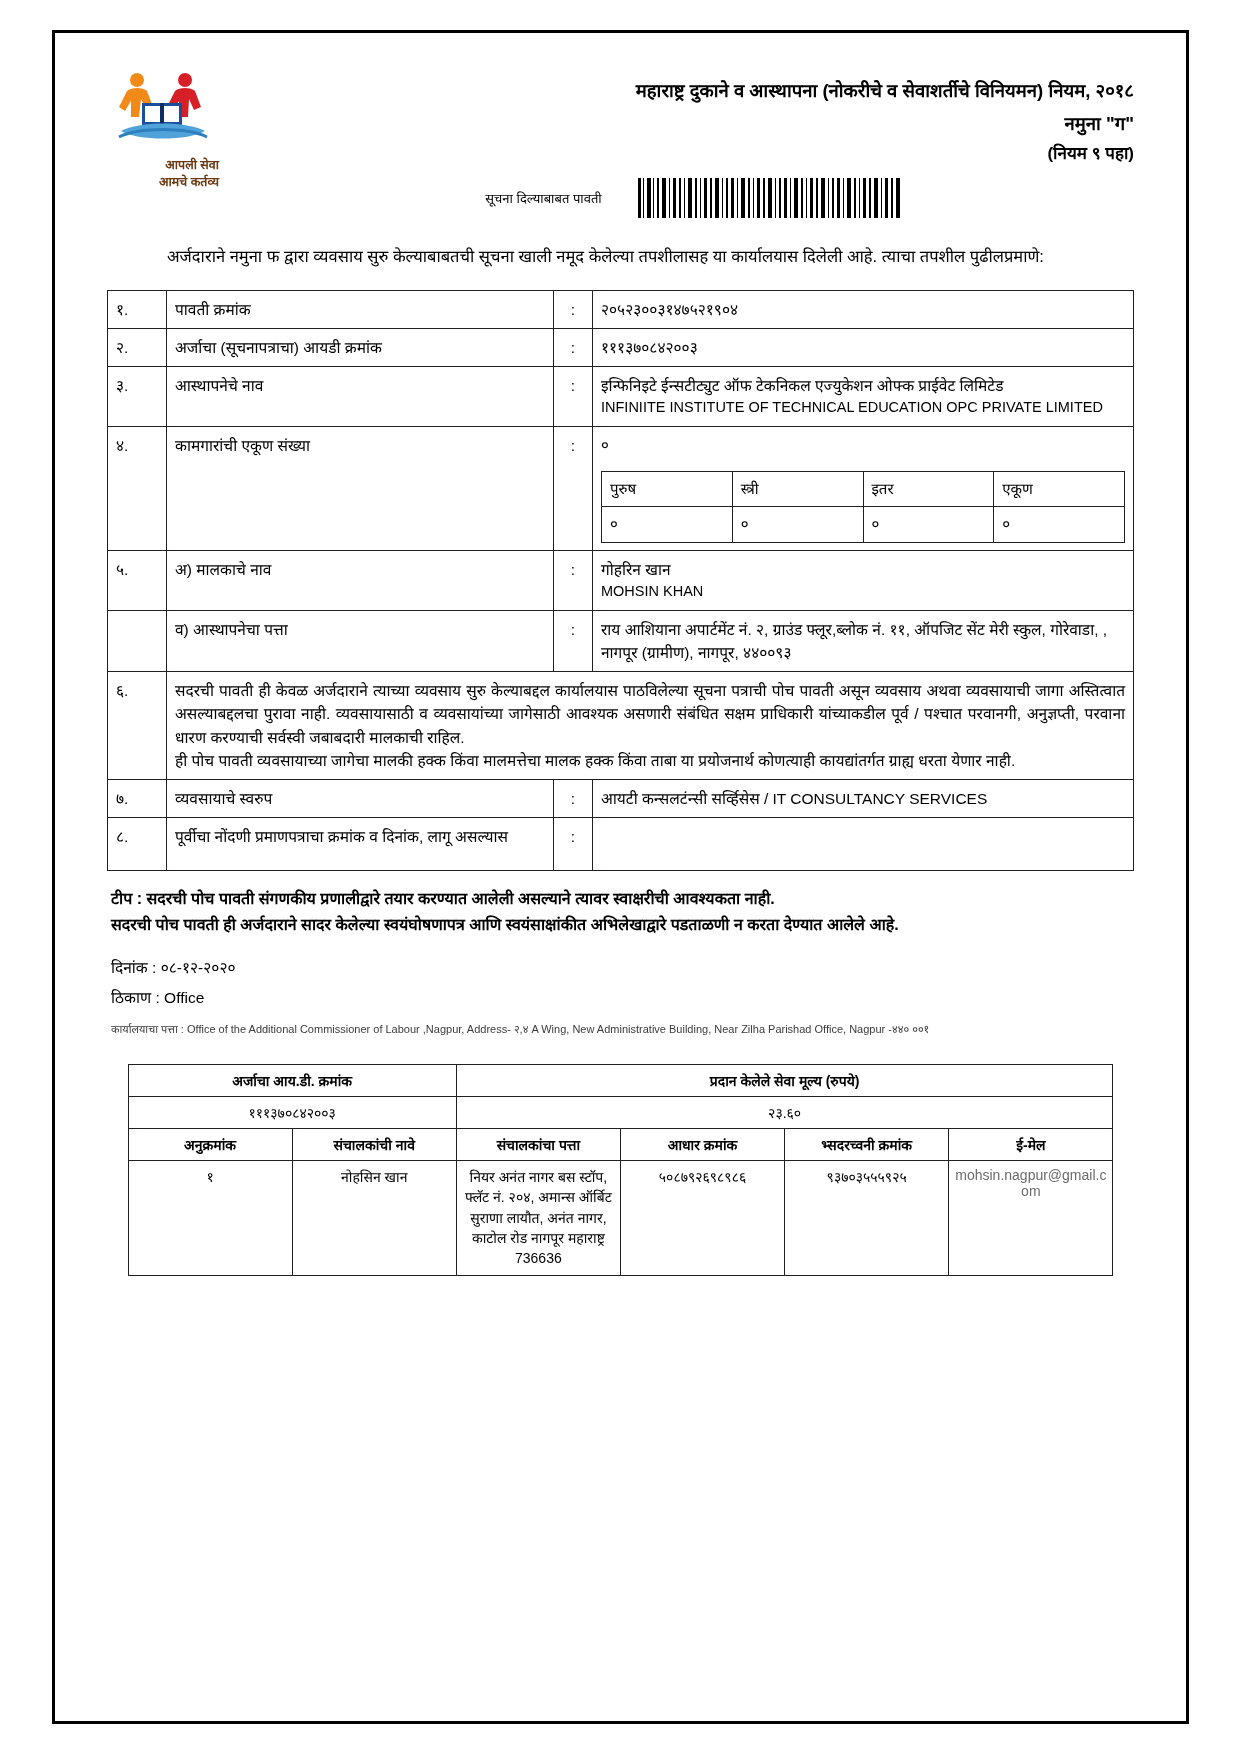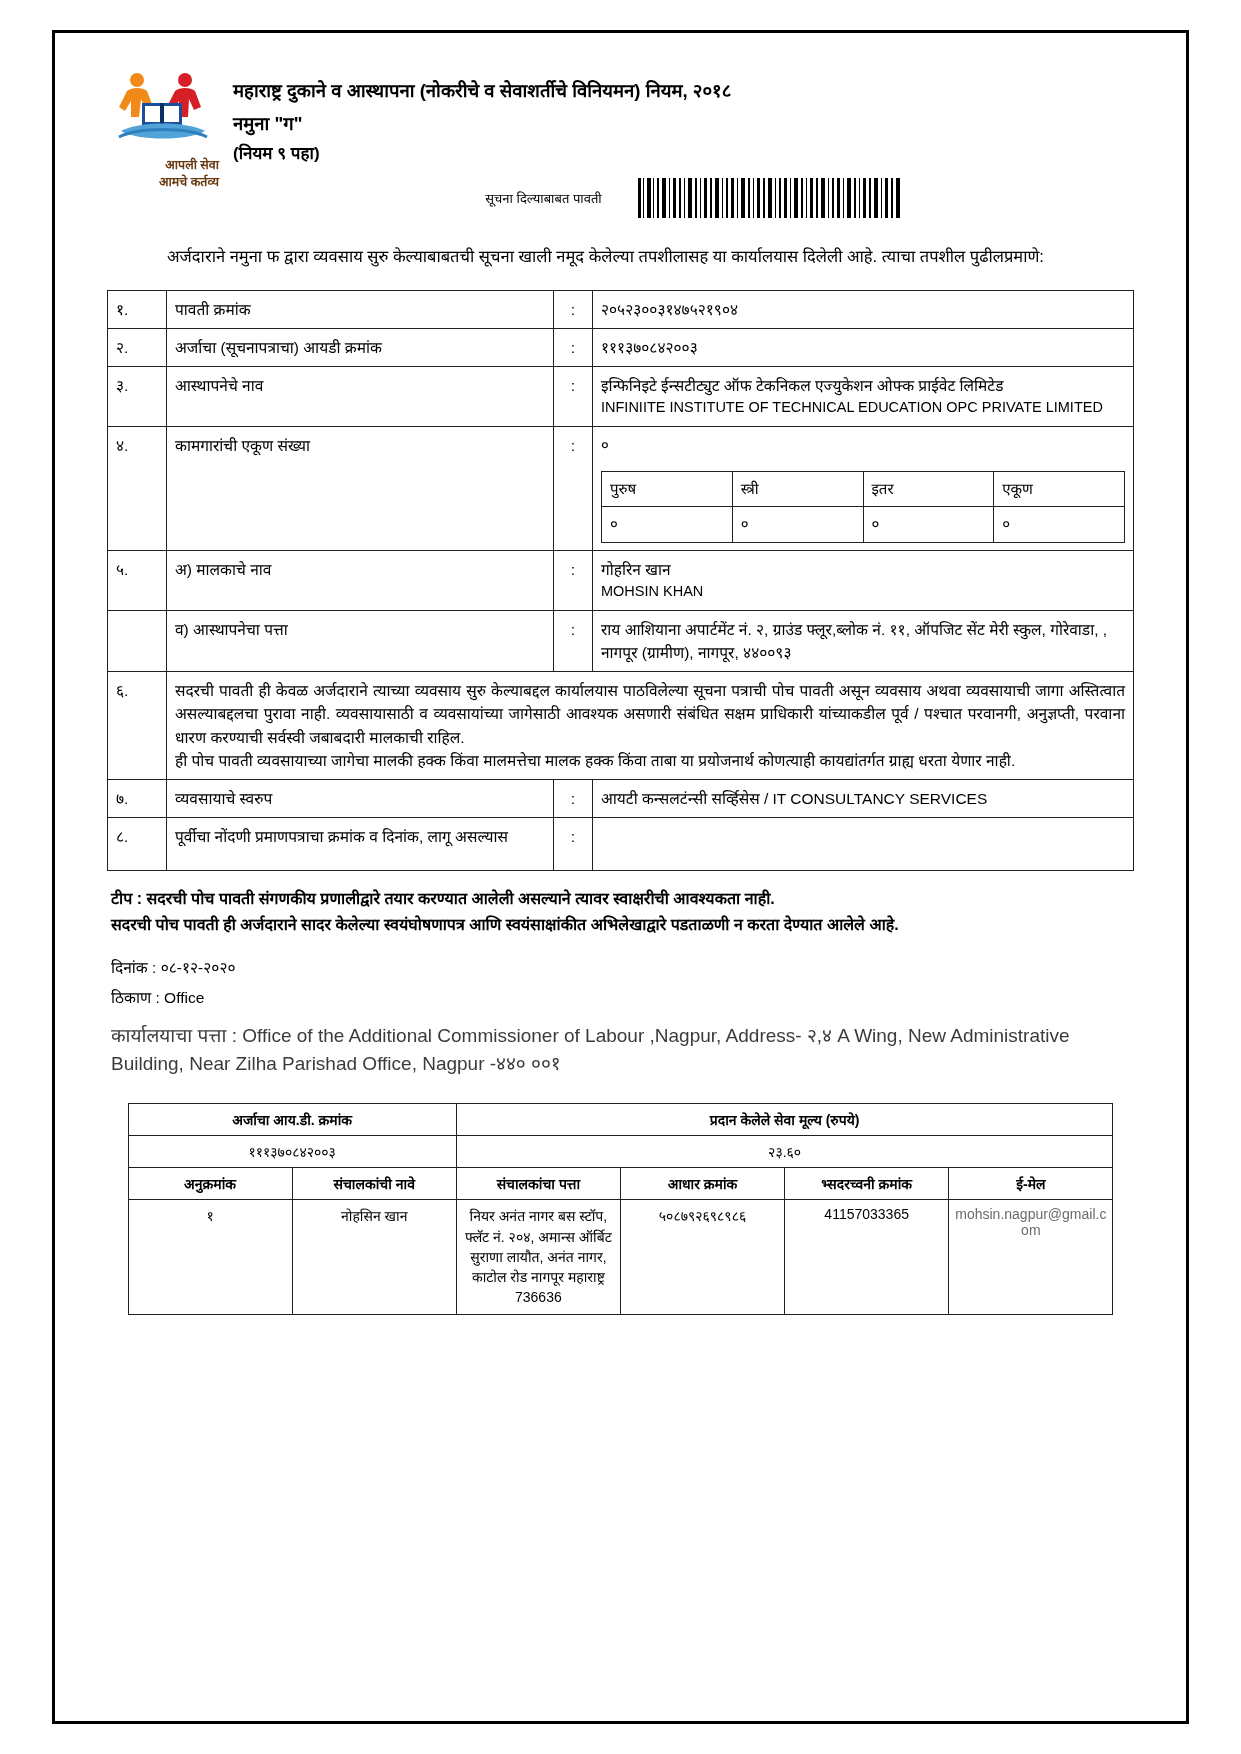--- a/index.html
+++ b/index.html
@@ -52,21 +52,21 @@
   .logo-text {
     font-size: 12.5px;
     color: #6a3a12;
     line-height: 1.35;
     margin-top: 2px;
     font-weight: bold;
   }
   .header-titles {
     flex: 1;
     padding-top: 20px;
-    text-align: left;
+    text-align: right;
   }
   .title-1 {
     font-size: 18.5px;
     font-weight: bold;
     line-height: 1.35;
   }
   .title-2 {
     font-size: 18.5px;
     font-weight: bold;
     margin-top: 6px;
@@ -154,21 +154,21 @@
   }
   .notes p { margin: 0 0 2px 0; }
   .meta {
     margin-top: 16px;
     font-size: 15.5px;
     padding-left: 4px;
     line-height: 1.9;
   }
   .office-addr {
     margin-top: 10px;
-    font-size: 19px;
+    font-size: 11px;
     padding-left: 4px;
     line-height: 1.45;
     color: #3b3b3b;
   }
 
   
   table.bottom {
     margin-top: 26px;
     width: 96%;
     margin-left: 2%;
@@ -416,20 +416,20 @@
           <th style="width:330px">संचालकांचा पत्ता</th>
           <th style="width:150px">आधार क्रमांक</th>
           <th style="width:110px">भ्सदरच्वनी क्रमांक</th>
           <th>ई-मेल</th>
         </tr>
         <tr>
           <td>१</td>
           <td class="b-left small-cell">नोहसिन खान</td>
           <td class="b-left small-cell">नियर अनंत नागर बस स्टॉप, फ्लॅट नं. २०४, अमान्स ऑर्बिट सुराणा लायौत, अनंत नागर, काटोल रोड नागपूर महाराष्ट्र 736636</td>
           <td>५०८७९२६९८९८६</td>
-          <td>41157033365</td>
+          <td>९३७०३५५५९२५</td>
           <td class="email">mohsin.nagpur@gmail.com</td>
         </tr>
       </tbody>
     </table>
 
   </div>
 </div>
 
 </body></html>

